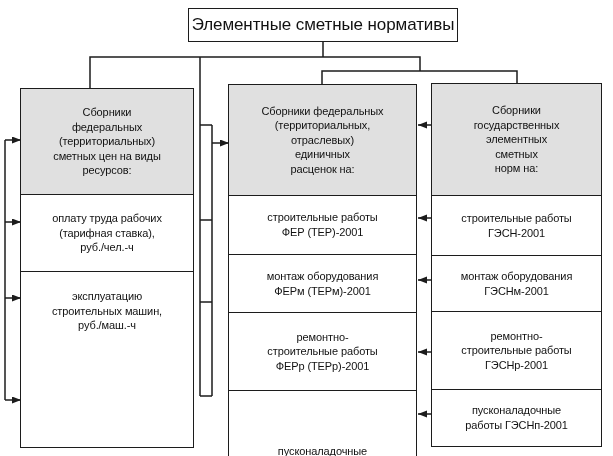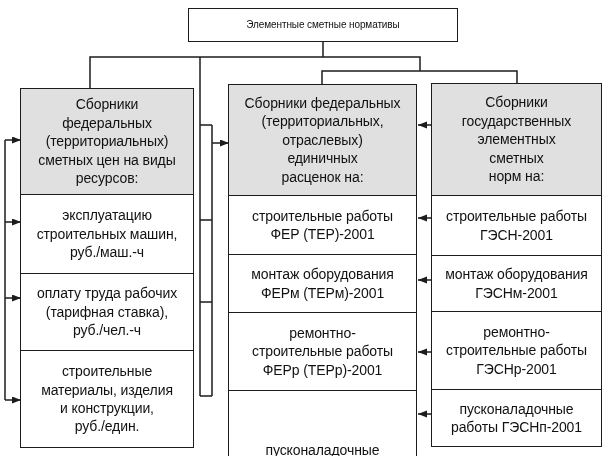--- a/index.html
+++ b/index.html
@@ -8,28 +8,28 @@
     font-family:"Liberation Sans", sans-serif;color:#111;overflow:hidden;
   }
   .connectors{position:absolute;left:0;top:0;z-index:2;pointer-events:none;}
   .line{stroke:#1c1c1c;stroke-width:1.5;fill:none;}
   .box{
     box-sizing:border-box;border:1.5px solid #1c1c1c;background:#fff;
     display:flex;align-items:center;justify-content:center;text-align:center;
     font-size:13px;line-height:1.32;white-space:pre-line;z-index:1;
     letter-spacing:-0.1px;
   }
-  .top-box{position:absolute;left:188px;top:8px;width:270px;height:34px;font-size:10px;}
+  .top-box{position:absolute;left:188px;top:8px;width:270px;height:34px;font-size:17px;}
   .col{
     position:absolute;box-sizing:border-box;border:1.5px solid #1c1c1c;
     display:flex;flex-direction:column;z-index:1;
   }
   .col .cell{
     box-sizing:border-box;display:flex;align-items:center;justify-content:center;
-    text-align:center;font-size:14px;line-height:1.32;white-space:pre-line;
+    text-align:center;font-size:11px;line-height:1.32;white-space:pre-line;
     padding:2px;letter-spacing:-0.1px;background:#fff;
   }
   .col .cell + .cell{border-top:1.5px solid #1c1c1c;}
   .col .header{background:#e0e0e0;}
   .col-left{left:20px;top:88px;width:174px;height:360px;}
   .col-left .header{height:105px;flex:0 0 auto;}
   .col-left .c1{height:77px;flex:0 0 auto;}
   .col-left .c2{height:79px;flex:0 0 auto;}
   .col-left .c3{flex:1 1 auto;}
   .col-mid{left:228px;top:84px;width:189px;height:444px;}
@@ -78,30 +78,26 @@
   <div class="box top-box">
     <span>Элементные сметные нормативы</span>
   </div>
 
   <div class="col col-left">
     <div class="cell header">Сборники
 федеральных
 (территориальных)
 сметных цен на виды
 ресурсов:</div>
+    <div class="cell c1">оплату труда рабочих
+(тарифная ставка),
+руб./чел.-ч</div>
     <div class="cell c2">эксплуатацию
 строительных машин,
 руб./маш.-ч</div>
-    <div class="cell c1">оплату труда рабочих
-(тарифная ставка),
-руб./чел.-ч</div>
-    <div class="cell c3">строительные
-материалы, изделия
-и конструкции,
-руб./един.</div>
   </div>
 
   <div class="col col-mid">
     <div class="cell header">Сборники федеральных
 (территориальных,
 отраслевых)
 единичных
 расценок на:</div>
     <div class="cell c1">строительные работы
 ФЕР (ТЕР)-2001</div>

